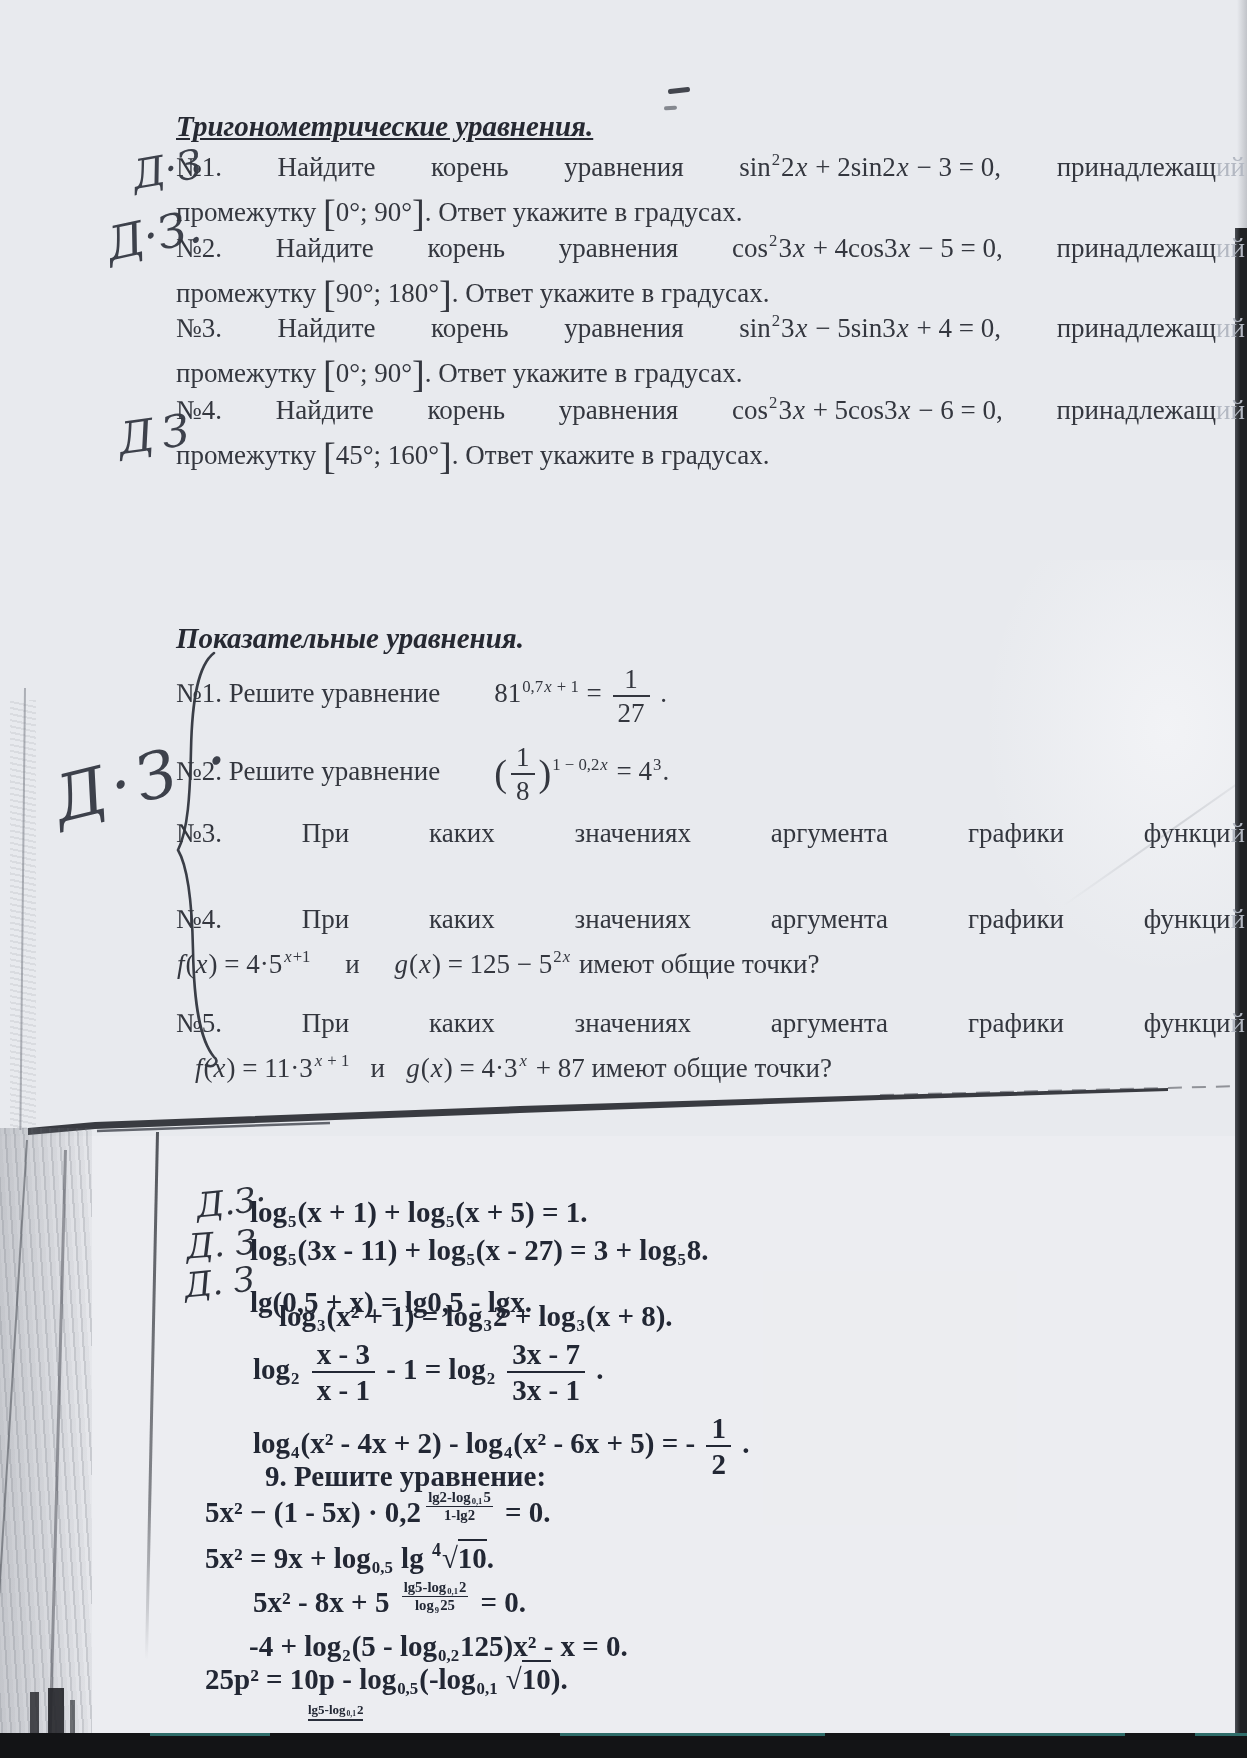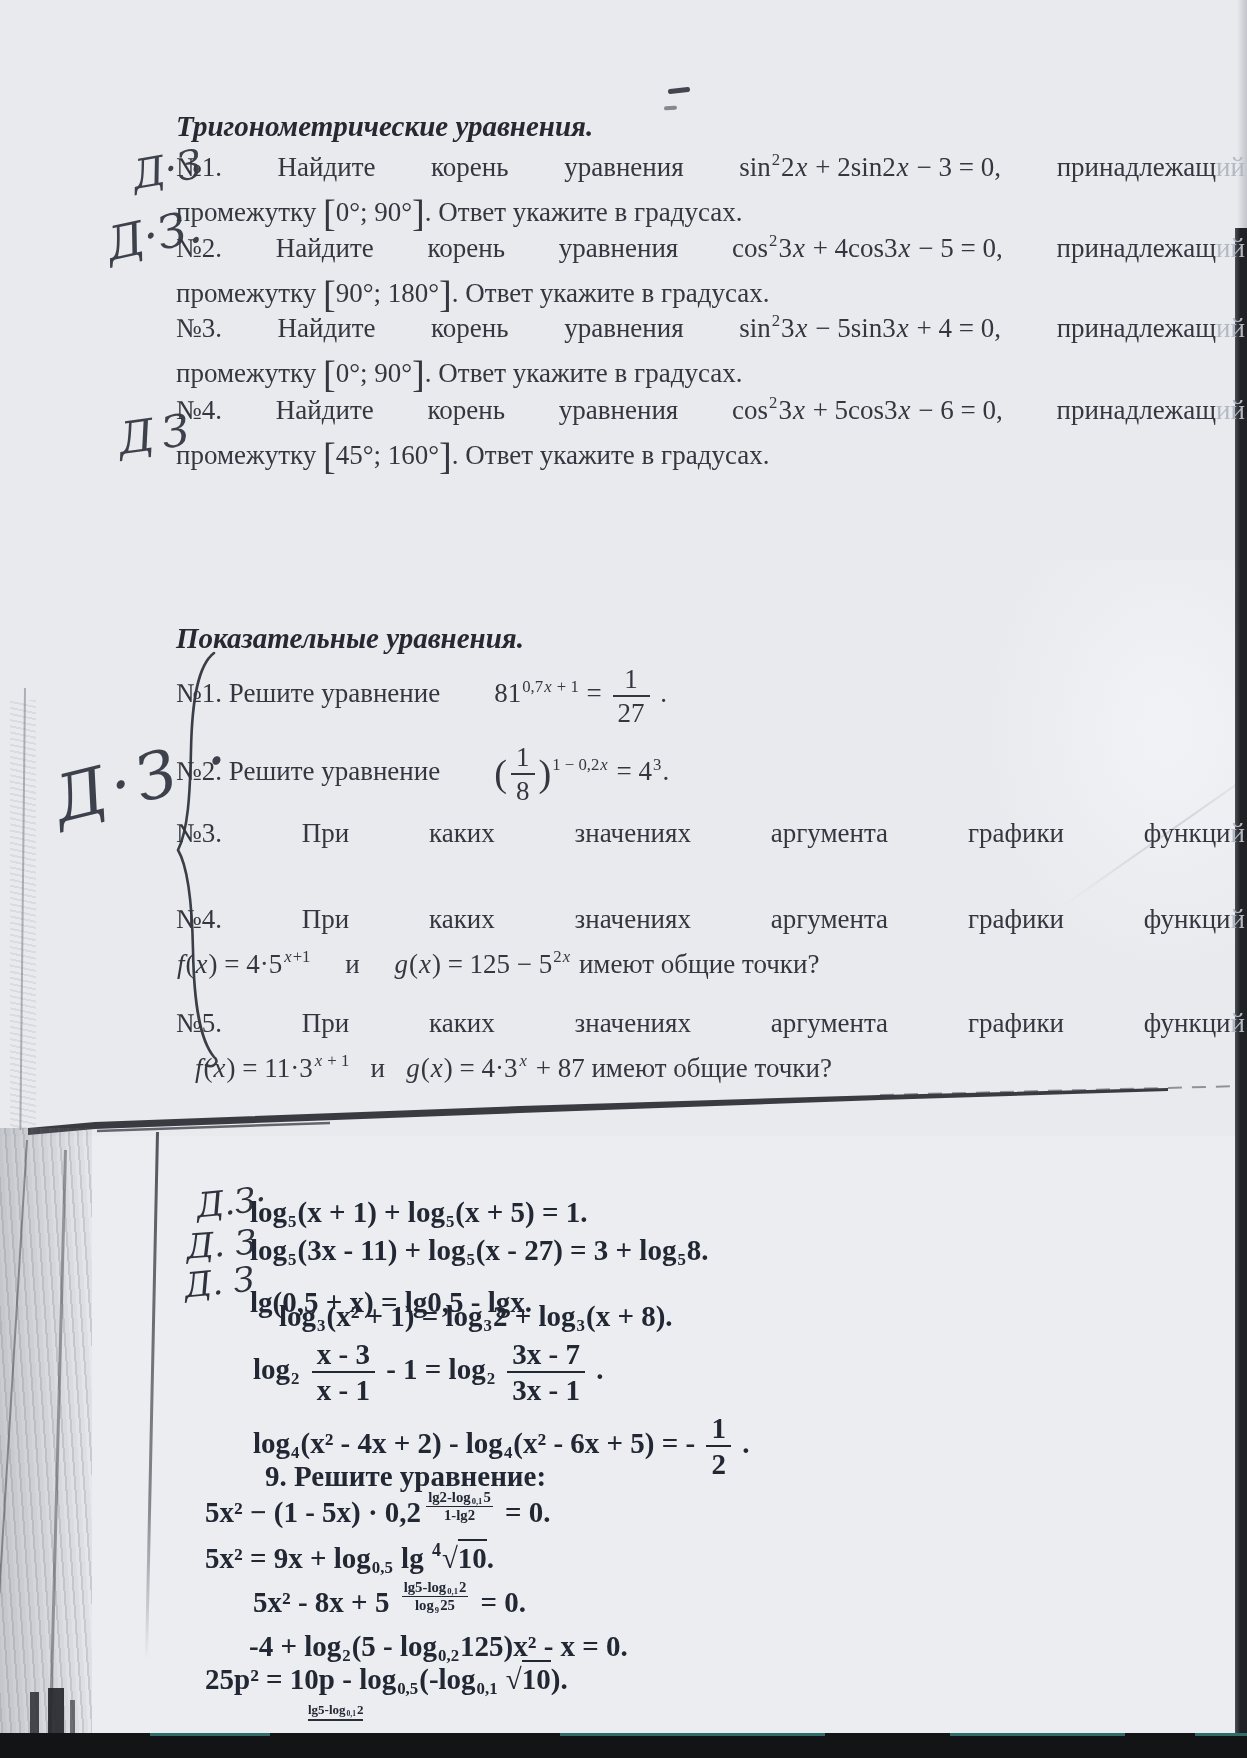--- a/index.html
+++ b/index.html
@@ -86,21 +86,21 @@
 <span class="hw" style="left:118px;top:408px;font-size:44px;transform:rotate(-8deg);letter-spacing:8px;">ДЗ</span>
 <span class="hw" style="left:52px;top:742px;font-size:64px;transform:rotate(-14deg);letter-spacing:6px;">Д·З ·</span>
 <span class="hw" style="left:196px;top:1182px;font-size:34px;transform:rotate(-6deg);color:#2e323c;">Д.З·</span>
 <span class="hw" style="left:186px;top:1224px;font-size:34px;transform:rotate(-4deg);color:#2e323c;">Д. З</span>
 <span class="hw" style="left:184px;top:1262px;font-size:34px;transform:rotate(-6deg);color:#2e323c;">Д. З</span>
 
 <svg class="abs" style="left:168px;top:645px;" width="75" height="430" viewBox="0 0 75 430">
   <path d="M46,8 C30,20 24,55 23,105 C22,150 20,185 10,205 C20,222 24,255 25,305 C26,360 32,395 46,412 C52,416 46,424 38,420" fill="none" stroke="#3a3e47" stroke-width="2.6" stroke-linecap="round"></path>
 </svg>
 
-<div class="abs title" style="left:176px;top:110px;">Тригонометрические уравнения.</div>
+<div class="abs title" style="left:176px;top:110px;text-decoration:underline;">Тригонометрические уравнения.</div>
 
 <div class="prob" style="top:148px;">
   <div class="line1">
     <span>№1.</span>
     <span>Найдите</span>
     <span>корень</span>
     <span>уравнения</span>
     <span class="math">sin<sup>2</sup>2<i>x</i> + 2sin2<i>x</i> − 3 = 0,</span>
     <span><span>принадлежащ</span><span class="faded">ий</span></span>
   </div>

